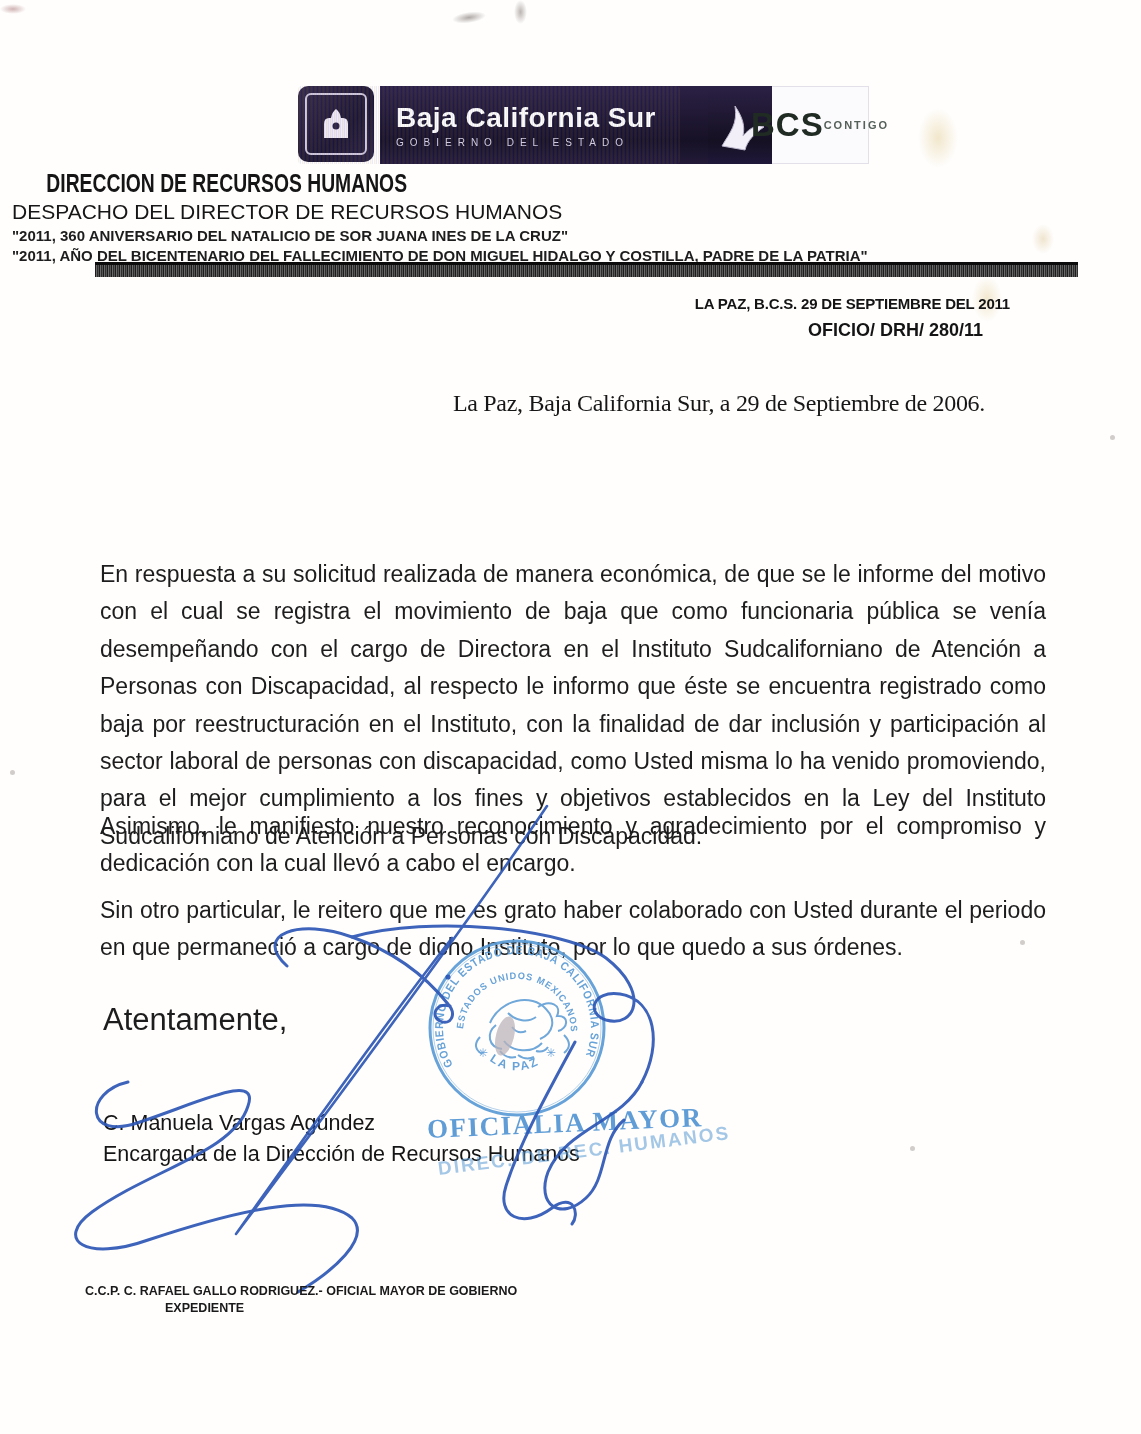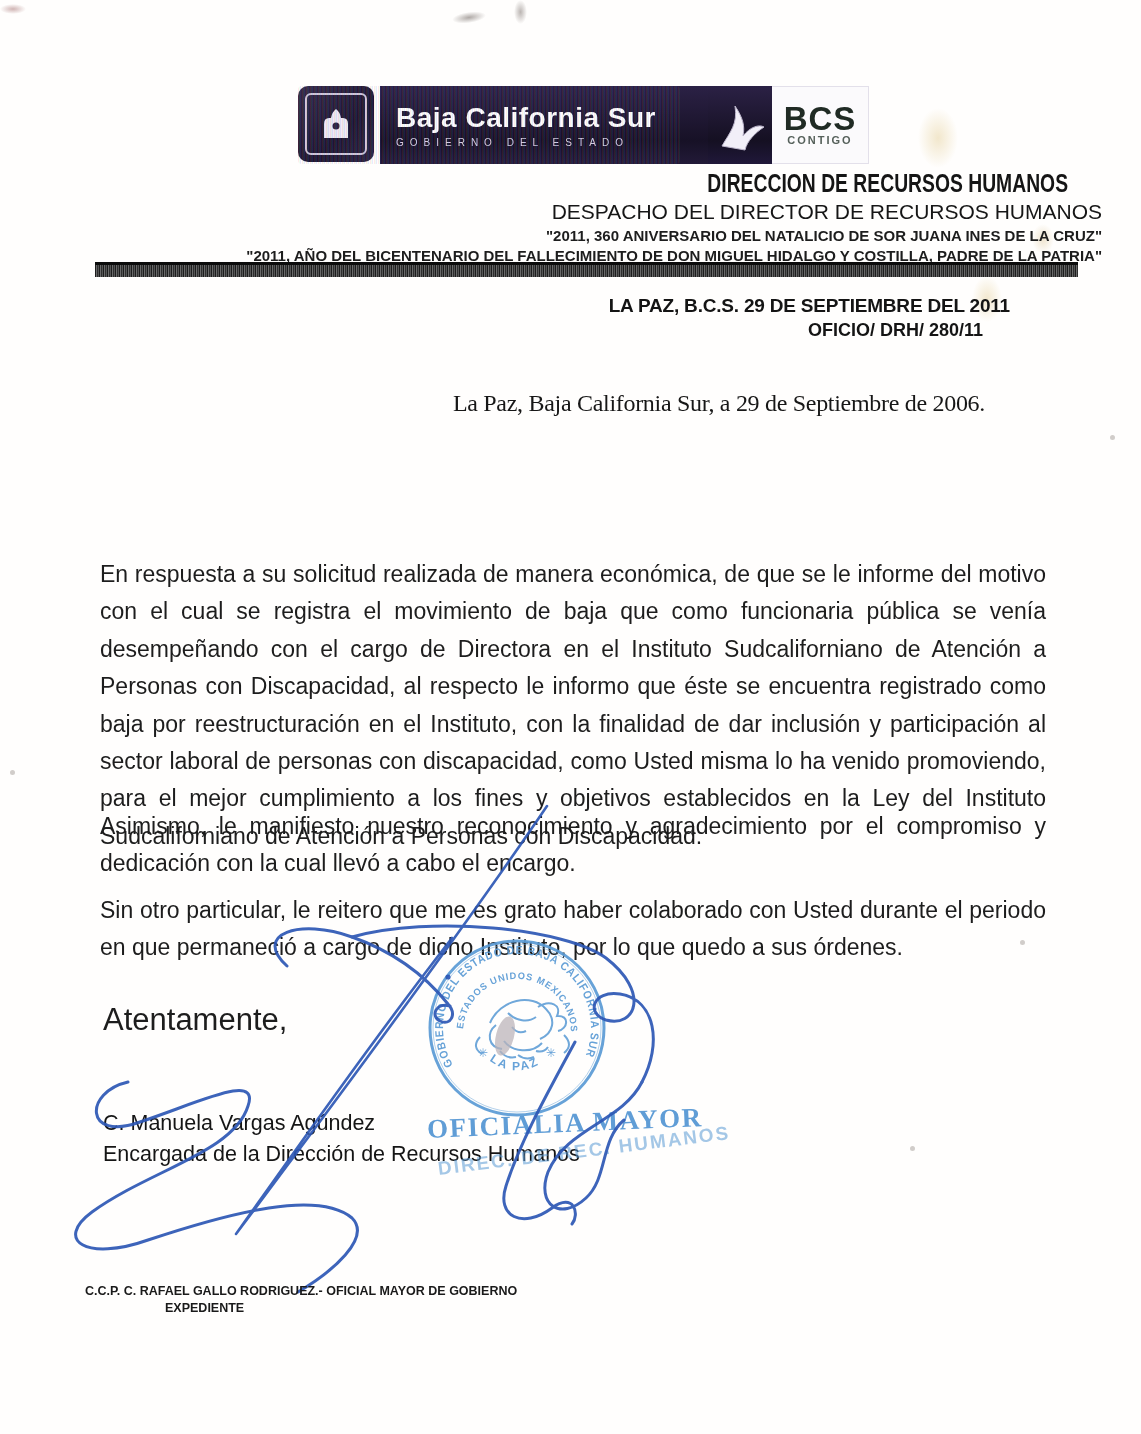--- a/index.html
+++ b/index.html
@@ -24,40 +24,40 @@
     width:312px;background:linear-gradient(#2b2145,#171126 70%,#221a38);
     display:flex;flex-direction:column;justify-content:center;padding-left:16px;position:relative;
   }
   #logo-state{font-size:28px;font-weight:bold;color:#ffffff;letter-spacing:.5px;line-height:30px;}
   #logo-tag{font-size:10px;color:#d8d2e6;letter-spacing:6px;margin-top:4px;}
   #logo-tail{
     width:64px;background:linear-gradient(#2b2145,#151022 70%,#20183a);
     display:flex;align-items:center;justify-content:center;
   }
   #logo-brand{
-    width:96px;background:#fbfafc;display:flex;flex-direction:column;
+    width:96px;background:#fbfafc;display:flex;flex-direction:row;
     align-items:center;justify-content:center;border:1px solid #e3e0ea;border-left:none;
   }
   #logo-brand .b1{font-size:33px;font-weight:bold;color:#202b24;letter-spacing:1px;line-height:30px;}
   #logo-brand .b2{font-size:11px;font-weight:bold;color:#55605a;letter-spacing:2px;}
   #logo-noise{
     left:298px;top:86px;width:382px;height:78px;pointer-events:none;border-radius:4px;
     background:repeating-linear-gradient(90deg,rgba(255,60,60,.10) 0 1px,rgba(60,255,120,.08) 1px 2px,rgba(80,80,255,.12) 2px 3px,rgba(0,0,0,0) 3px 4px);
   }
   
-  #head-block{left:22px;top:170px;width:1080px;text-align:right;}
+  #head-block{left:12px;top:170px;width:1080px;text-align:left;}
   .h-office{font-size:23px;font-weight:bold;letter-spacing:0;display:inline-block;transform:scale(.84,1.12);color:#151515;}
   .h-dep{font-size:21px;font-weight:normal;margin-top:3px;color:#161616;}
   .h-quote{font-size:15px;font-weight:bold;margin-top:3px;color:#1d1d1d;}
   #rule{
     left:95px;top:262px;width:983px;height:12px;
     border-top:3px solid #0c0c0c;
     background:repeating-linear-gradient(90deg,#1c1c1c 0 1px,#6a6a6a 1px 2px,#2e2e2e 2px 3px,#555 3px 4px);
   }
-  #meta1{right:131px;top:295px;font-size:19px;font-weight:bold;letter-spacing:-.2px;color:#141414;}
+  #meta1{right:131px;top:295px;font-size:15px;font-weight:bold;letter-spacing:-.2px;color:#141414;}
   #meta2{right:158px;top:320px;font-size:18px;font-weight:bold;color:#141414;}
   #dateline{right:156px;top:390px;font-family:"Liberation Serif",serif;font-size:24px;letter-spacing:-.3px;color:#171717;}
   
   #recipient{left:100px;top:449px;font-size:22px;font-weight:bold;line-height:30px;color:#141414;}
   .para{left:100px;width:946px;font-size:23px;line-height:37.4px;text-align:justify;color:#1d1d1d;}
   #p1{top:556px;}
   #p2{top:808px;}
   #p3{top:892px;}
   #farewell{left:103px;top:1002px;font-size:31px;color:#1d1d1d;}
   #signer{left:103px;top:1108px;font-size:21.5px;line-height:31px;color:#151515;}

